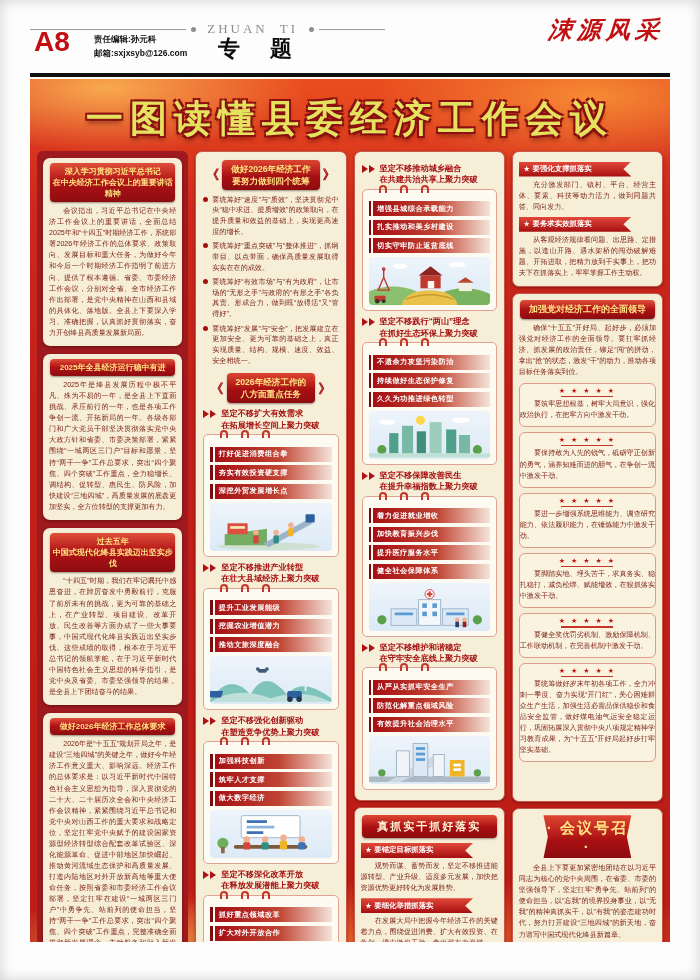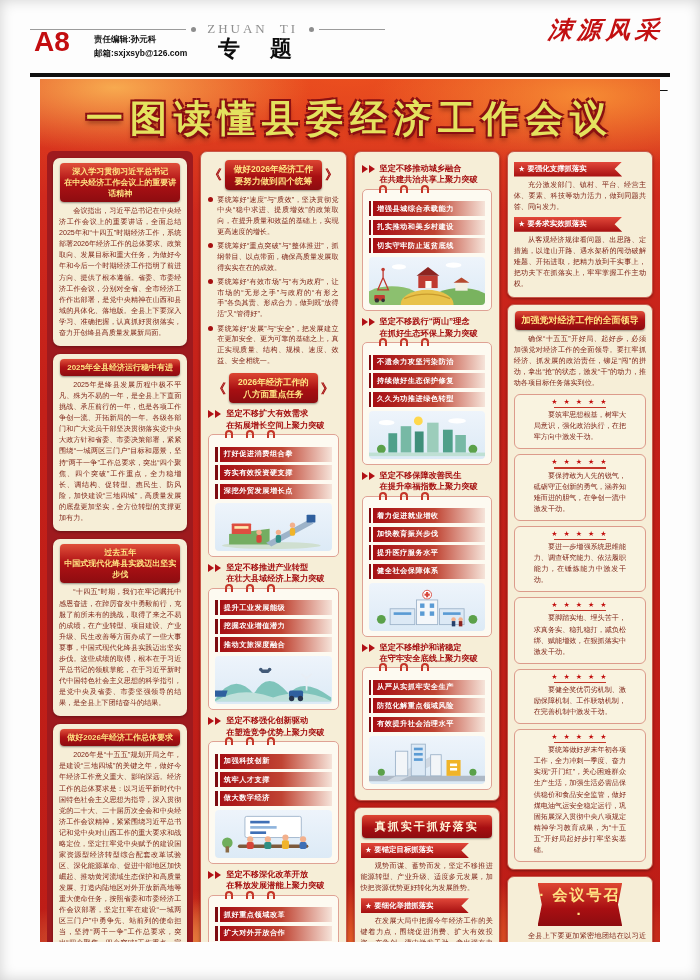--- a/index.html
+++ b/index.html
@@ -19,21 +19,21 @@
   .pytxt { color:#8f8f8f; font-size:13px; letter-spacing:3px; font-family:"Liberation Serif", serif; padding:0 6px; }
   .a8 { position:absolute; left:4px; top:14px; color:#c30d10; font-size:28px; font-weight:900; }
   .edinfo { position:absolute; left:64px; top:20px; font-size:8.5px; font-weight:bold; color:#111; line-height:1.7; }
   .zhuanti { position:absolute; left:188px; top:22px; font-size:22px; font-weight:900; color:#0d0d0d; letter-spacing:30px; white-space:nowrap; }
   .masthead { position:absolute; right:6px; top:2px; color:#c21011; font-size:24px; font-weight:900; font-style:italic; letter-spacing:5px; font-family:"DejaVu Serif", serif; transform:skewX(-4deg); }
   .dateline { position:absolute; right:2px; top:38px; font-size:9px; font-weight:bold; color:#111;margin-top:35px; }
   .blackrule { height:3.6px; background:#101010; margin:3px 30px 0; }
 
   
   .poster {
-    position:relative; margin:2px 40px 0; height:863px; overflow:hidden;
+    position:relative; margin:2px 30px 0; height:863px; overflow:hidden;
     background:
       radial-gradient(42% 10% at 12% 1%, rgba(255,205,95,.75), transparent 75%),
       radial-gradient(46% 11% at 88% 2%, rgba(255,170,60,.7), transparent 75%),
       radial-gradient(95% 16% at 50% 0%, rgba(255,110,30,.5), transparent 100%),
       radial-gradient(34% 7% at 18% 100%, rgba(255,205,100,.55), transparent 75%),
       radial-gradient(70% 9% at 55% 100%, rgba(255,140,50,.6), transparent 80%),
       linear-gradient(180deg,#d62e1f 0%, #c32019 38%, #bd1d17 100%);
   }
   .poster-title {
     text-align:center; padding-top:15px; height:66px;
@@ -85,21 +85,21 @@
   
   .bigbanner { background:linear-gradient(180deg,#df4732,#a80f12 55%,#8d0c10); color:#fff7d9; font-weight:900;
                font-size:11px; letter-spacing:2px; text-align:center; padding:4px 2px; border-radius:4px; margin:1px 1px 5px;
                box-shadow:0 1px 2px rgba(0,0,0,.4); }
   .ribbon { background:linear-gradient(180deg,#e2483a,#a50f10); color:#fff; font-size:7.4px; font-weight:bold;
             padding:2.5px 10px 2.5px 5px; margin:4px 0 3px; width:82%;
             clip-path:polygon(0 0,100% 0,93% 50%,100% 100%,0 100%); display:flex; gap:3px; align-items:center; }
   .rstar { font-size:6.5px; }
 
   
-  .starbox { background:#f9f3e0; border:1px solid #dc9b8b; border-radius:6px; padding:3px 19px 5px; margin-top:5px; }
+  .starbox { background:#f9f3e0; border:1px solid #dc9b8b; border-radius:6px; padding:3px 0 5px; margin-top:5px; }
   .starrow { text-align:center; color:#c2100f; font-size:7px; letter-spacing:2px; }
   .starline { width:52px; height:1.2px; background:#c5372a; margin:1px auto 2px; }
 
   
   .hz-banner { background:linear-gradient(180deg,#df4732,#a80f12 60%,#8d0c10); color:#ffe483; font-weight:900; font-size:15px;
                letter-spacing:2px; text-align:center; padding:3.5px 0; width:64%; margin:0 auto 5px;
                clip-path:polygon(0 0,100% 0,95% 50%,100% 100%,0 100%,5% 50%); }
 </style>
 </head>
 <body>
@@ -143,21 +143,21 @@
         <div class="c1box">
           <div class="c1banner">2025年全县经济运行稳中有进</div>
           <div class="body7 p-ind">2025年是绛县发展历程中极不平凡、殊为不易的一年，是全县上下直面挑战、承压前行的一年，也是各项工作争创一流、开拓新局的一年。各级各部门和广大党员干部坚决贯彻落实党中央大政方针和省委、市委决策部署，紧紧围绕“一城两区三门户”目标和愿景，坚持“两干一争”工作总要求，突出“四个聚焦、四个突破”工作重点，全力稳增长、调结构、促转型、惠民生、防风险，加快建设“三地四城”，高质量发展的底盘更加坚实，全方位转型的支撑更加有力。</div>
         </div>
 
         <div class="c1box">
           <div class="c1banner">
             <div>过去五年</div>
             <div>中国式现代化绛县实践迈出坚实步伐</div>
           </div>
-          <div class="body7 p-ind">“十四五”时期，我们在牢记嘱托中感恩奋进，在踔厉奋发中勇毅前行，克服了前所未有的挑战，取得了来之不易的成绩，在产业转型、项目建设、产业升级、民生改善等方面办成了一些大事要事，中国式现代化绛县实践迈出坚实步伐。这些成绩的取得，根本在于习近平总书记的领航掌舵，在于习近平新时代中国特色社会主义思想的科学指引，是党中央及省委、市委坚强领导的结果，是全县上下团结奋斗的结果。</div>
+          <div class="body7 p-ind">“十四五”时期，我们在牢记嘱托中感恩奋进，在踔厉奋发中勇毅前行，克服了前所未有的挑战，更为可靠的基础之上，在产业转型、项目建设、改革开放、民生改善等方面办成了一些大事要事，中国式现代化绛县实践迈出坚实步伐。这些成绩的取得，根本在于习近平总书记的领航掌舵，在于习近平新时代中国特色社会主义思想的科学指引，是党中央及省委、市委坚强领导的结果，是全县上下团结奋斗的结果。</div>
         </div>
 
         <div class="c1box">
           <div class="c1banner">做好2026年经济工作总体要求</div>
           <div class="body7 p-ind">2026年是“十五五”规划开局之年，是建设“三地四城”的关键之年，做好今年经济工作意义重大、影响深远。经济工作的总体要求是：以习近平新时代中国特色社会主义思想为指导，深入贯彻党的二十大、二十届历次全会和中央经济工作会议精神，紧紧围绕习近平总书记和党中央对山西工作的重大要求和战略定位，坚定扛牢党中央赋予的建设国家资源型经济转型综合配套改革试验区、深化能源革命、促进中部地区加快崛起、推动黄河流域生态保护和高质量发展、打造内陆地区对外开放新高地等重大使命任务，按照省委和市委经济工作会议部署，坚定扛牢在建设“一城两区三门户”中勇争先、站前列的使命担当，坚持“两干一争”工作总要求，突出“四个聚焦、四个突破”工作重点，完整准确全面贯彻新发展理念，主动服务和融入新发展格局，着力推动高质量发展，坚持稳中求进工作总基调，更好统筹经济工作和国际经贸斗争，更好统筹发展和安全，落实更加积极有为的宏观政策，坚定有序推进转型发展，因地制宜发展新质生产力，落实全国统一大市场建设要求，持续防范化解重点领域风险，着力稳就业、稳企业、稳市场、稳预期，推动经济实现质的有效提升和量的合理增长，保持社会和谐稳定，加快建设“三地四城”，实现“十五五”良好开局。</div>
         </div>
 
       </div>
     </div>
 

